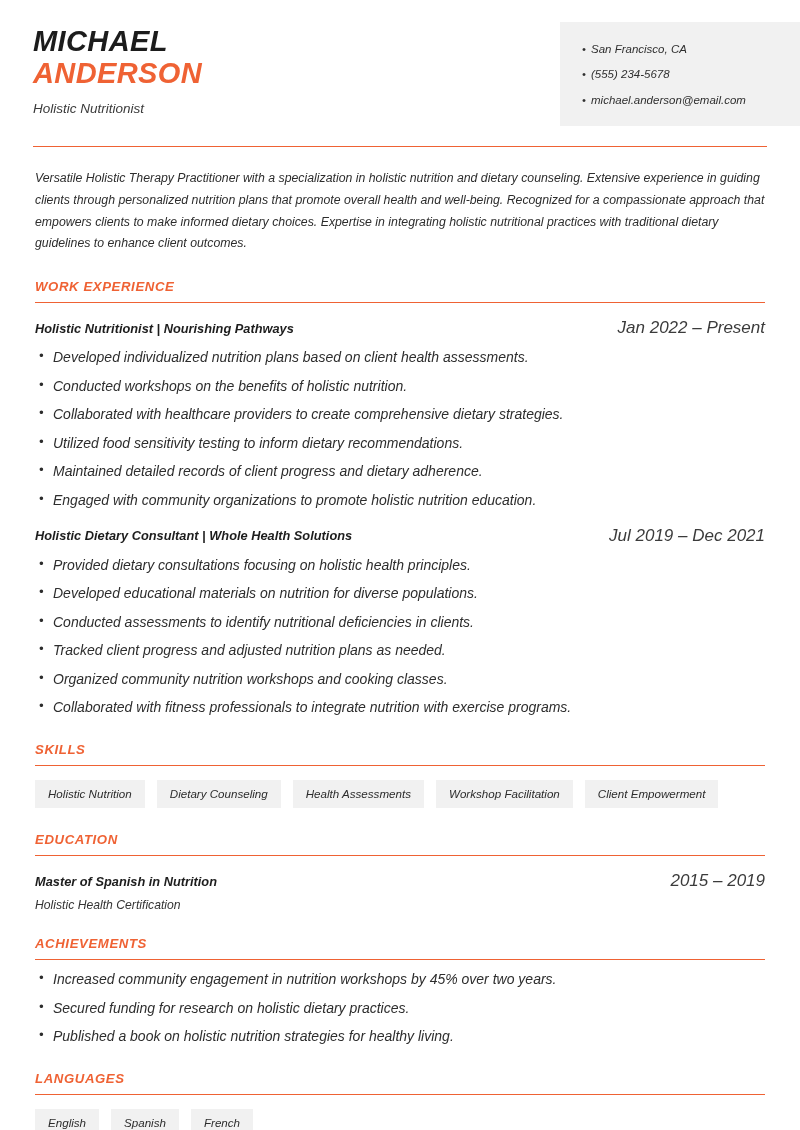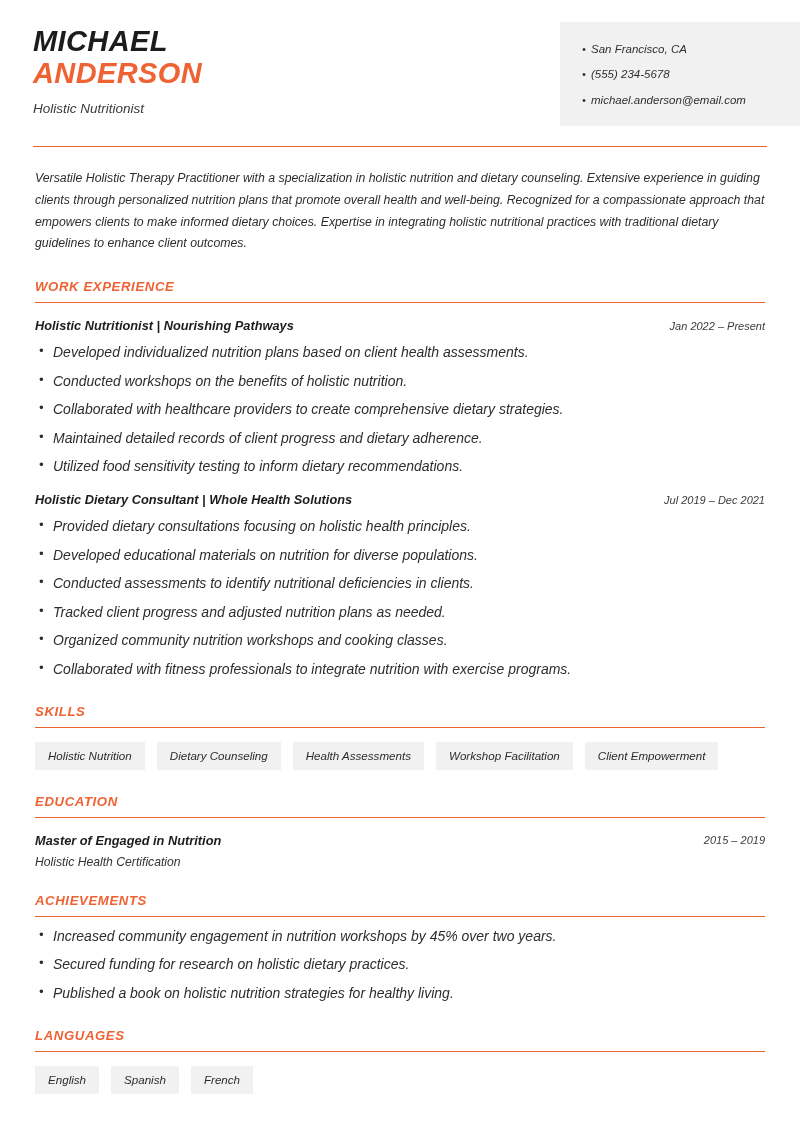--- a/index.html
+++ b/index.html
@@ -113,21 +113,21 @@
     display: flex;
     justify-content: space-between;
     align-items: center;
   }
   .entry-title {
     font-size: 12.8px;
     font-weight: bold;
     color: #1d1d1d;
   }
   .entry-date {
-    font-size: 11px;
+    font-size: 17px;
     color: #3b3b3b;
     white-space: nowrap;
     padding-left: 12px;
   }
   .entry-sub {
     font-size: 12.2px;
     color: #333;
     margin-top: 7px;
   }
   ul.bullets {
@@ -207,22 +207,23 @@
 
       <div class="entry">
         <div class="entry-head">
           <div class="entry-title">Holistic Nutritionist | Nourishing Pathways</div>
           <div class="entry-date">Jan 2022 – Present</div>
         </div>
         <ul class="bullets">
           <li>Developed individualized nutrition plans based on client health assessments.</li>
           <li>Conducted workshops on the benefits of holistic nutrition.</li>
           <li>Collaborated with healthcare providers to create comprehensive dietary strategies.</li>
+          <li>Utilized food sensitivity testing to inform dietary recommendations.</li>
           <li>Maintained detailed records of client progress and dietary adherence.</li>
-          <li>Utilized food sensitivity testing to inform dietary recommendations.</li>
+          <li>Engaged with community organizations to promote holistic nutrition education.</li>
         </ul>
       </div>
 
       <div class="entry">
         <div class="entry-head">
           <div class="entry-title">Holistic Dietary Consultant | Whole Health Solutions</div>
           <div class="entry-date">Jul 2019 – Dec 2021</div>
         </div>
         <ul class="bullets">
           <li>Provided dietary consultations focusing on holistic health principles.</li>
@@ -245,21 +246,21 @@
         <span class="tag">Workshop Facilitation</span>
         <span class="tag">Client Empowerment</span>
       </div>
     </div>
 
     <div class="section">
       <div class="section-title">EDUCATION</div>
       <hr class="section-rule">
       <div class="edu-block">
         <div class="entry-head">
-          <div class="entry-title">Master of Engaged in Nutrition</div>
+          <div class="entry-title">Master of Spanish in Nutrition</div>
           <div class="entry-date">2015 – 2019</div>
         </div>
         <div class="entry-sub">Holistic Health Certification</div>
       </div>
     </div>
 
     <div class="section">
       <div class="section-title">ACHIEVEMENTS</div>
       <hr class="section-rule">
       <ul class="bullets ach-list">

